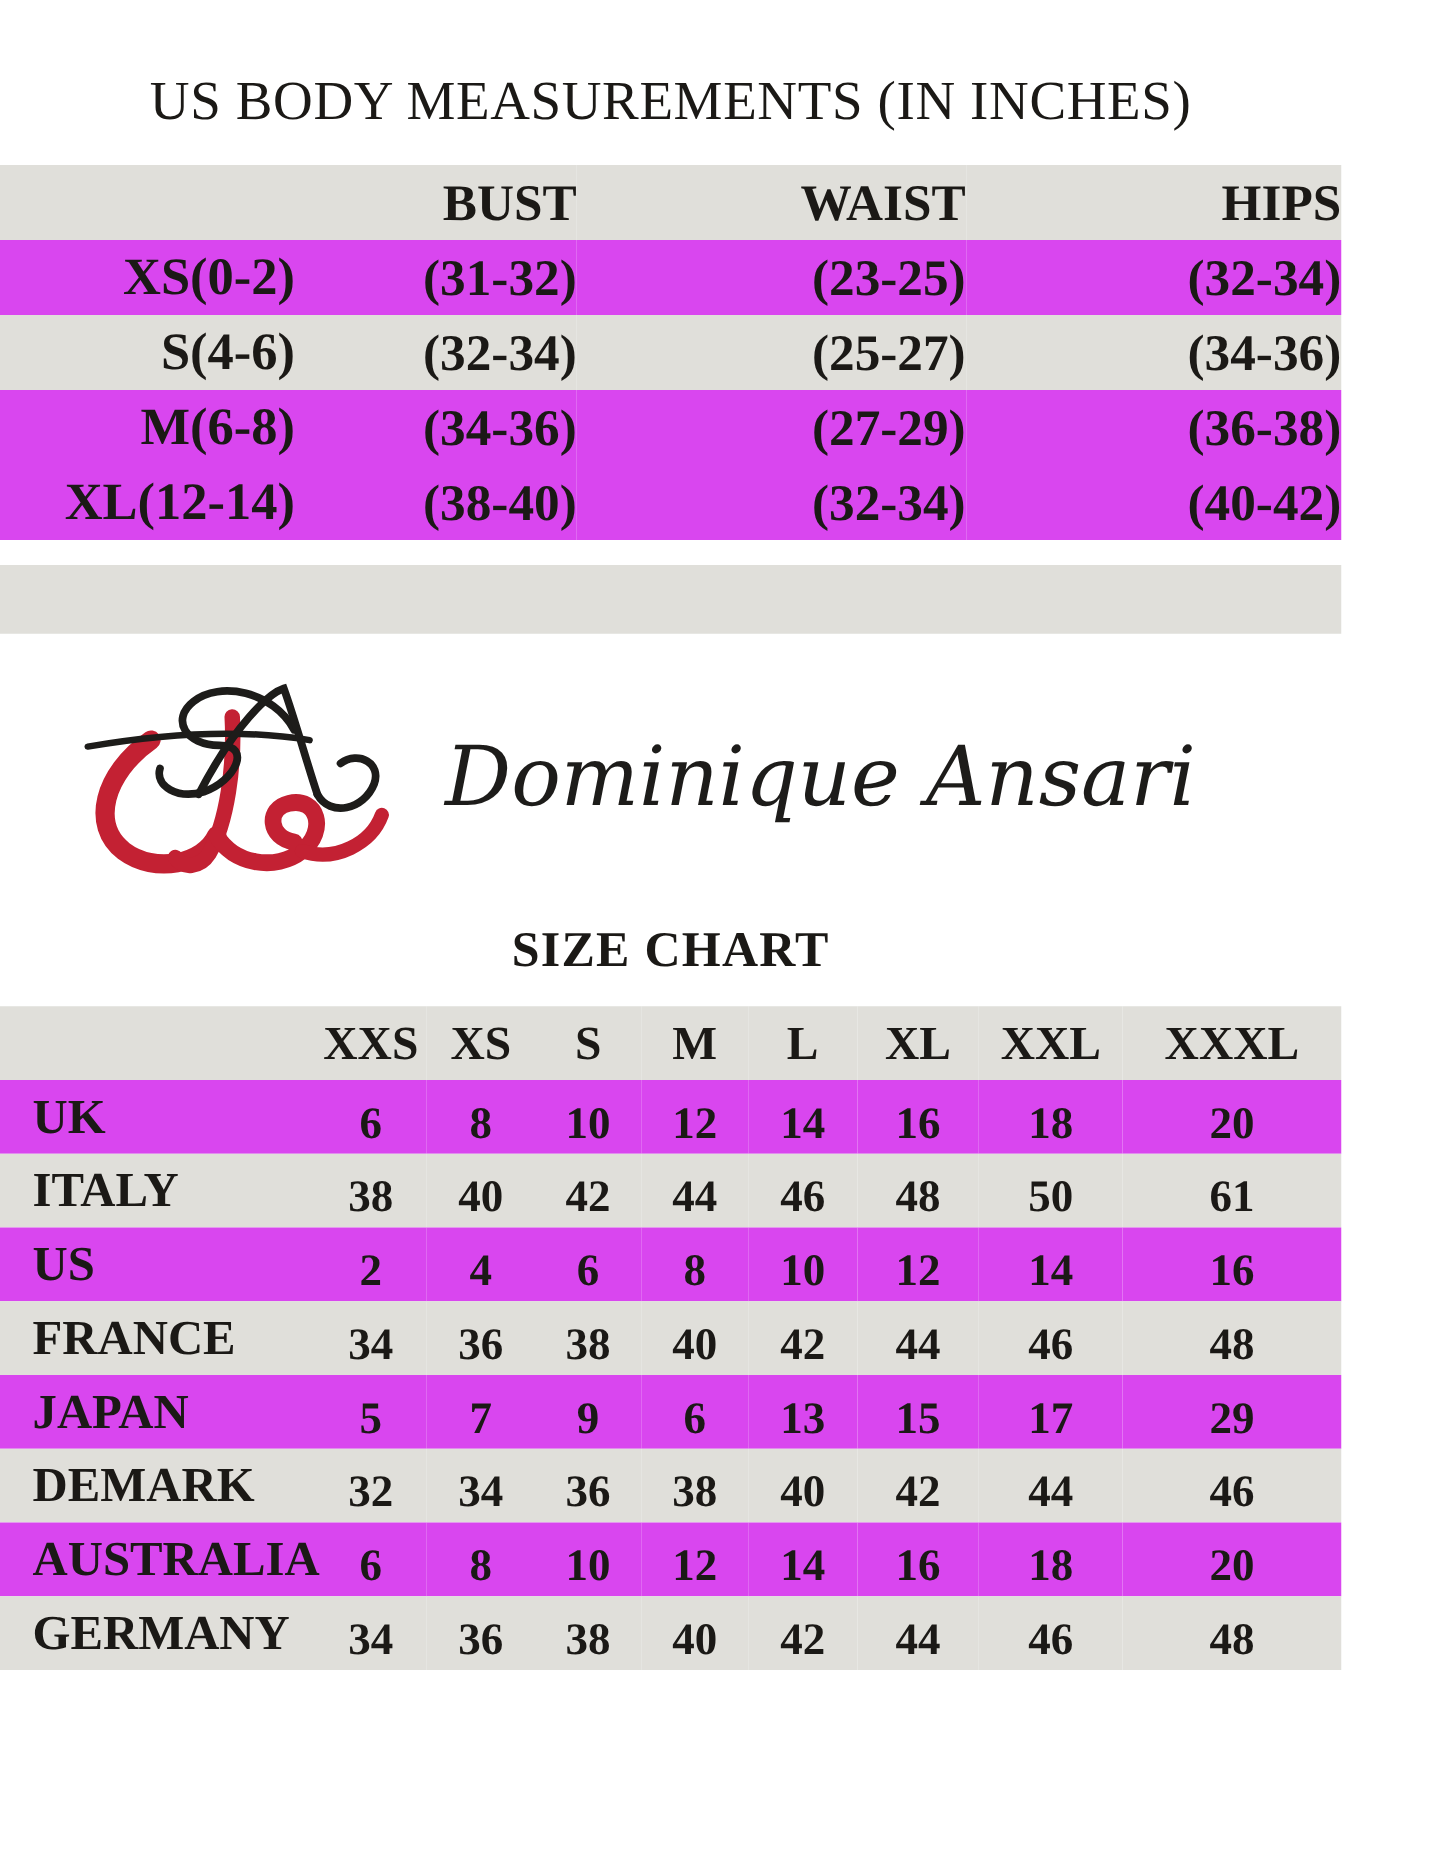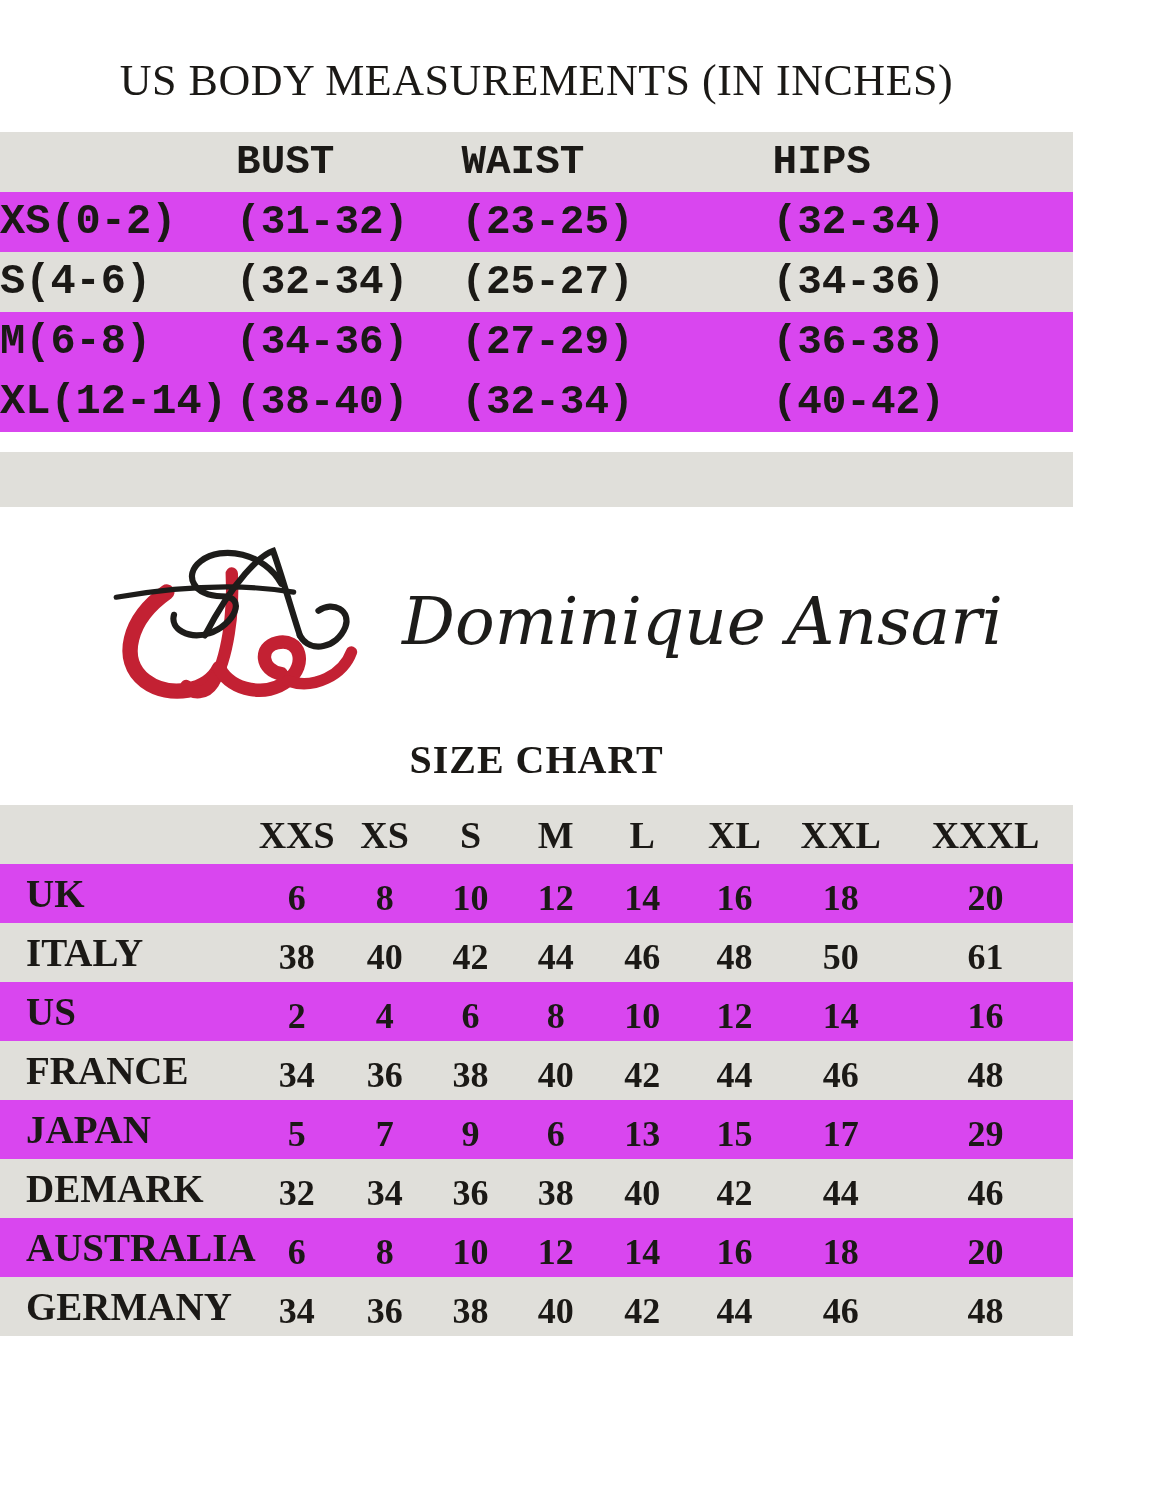--- a/index.html
+++ b/index.html
@@ -17,36 +17,36 @@
     margin:0; padding-top:56px;
     text-align:center;
     font-size:44px; font-weight:400;
     line-height:50px;
     letter-spacing:0.5px;
   }
   table { border-collapse:collapse; width:100%; table-layout:fixed; }
   .t1 { margin-top:26px; }
   .t1 th, .t1 td {
     height:60px; padding:0;
-    text-align:left; vertical-align:middle;
-    font-weight:700; font-size:41px;font-family:Liberation Mono, monospace;
+    text-align:right; vertical-align:middle;
+    font-weight:700; font-size:41px;
   }
   .t1 .rowlabel { font-size:42px; }
   tr.gray { background:#e0dfda; }
   tr.white { background:#d946ef; }
 
   .band {
     height:55px; background:#e0dfda;
     margin-top:20px;
   }
 
   
   .brand-row {
     display:flex; align-items:center;
-    padding-left:110px; margin-top:28px;
+    padding-left:64px; margin-top:28px;
     height:172px;
   }
   .brand-logo { width:258px; height:168px; flex:0 0 auto; }
   .brand-name {
     font-family:"DejaVu Serif", serif;
     font-style:italic;
     font-size:66px;
     margin-left:34px;
     white-space:nowrap;
     color:#1d1c1a;

